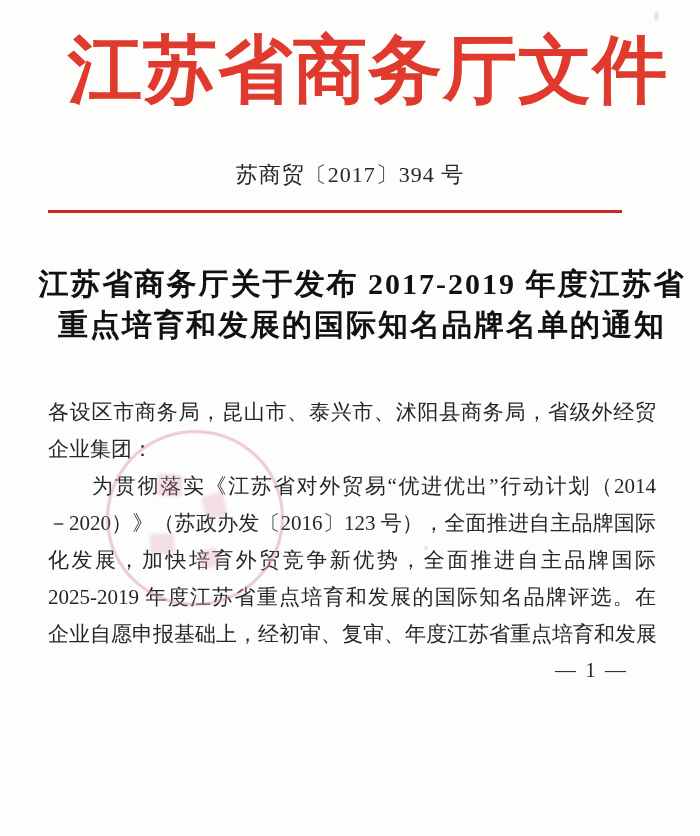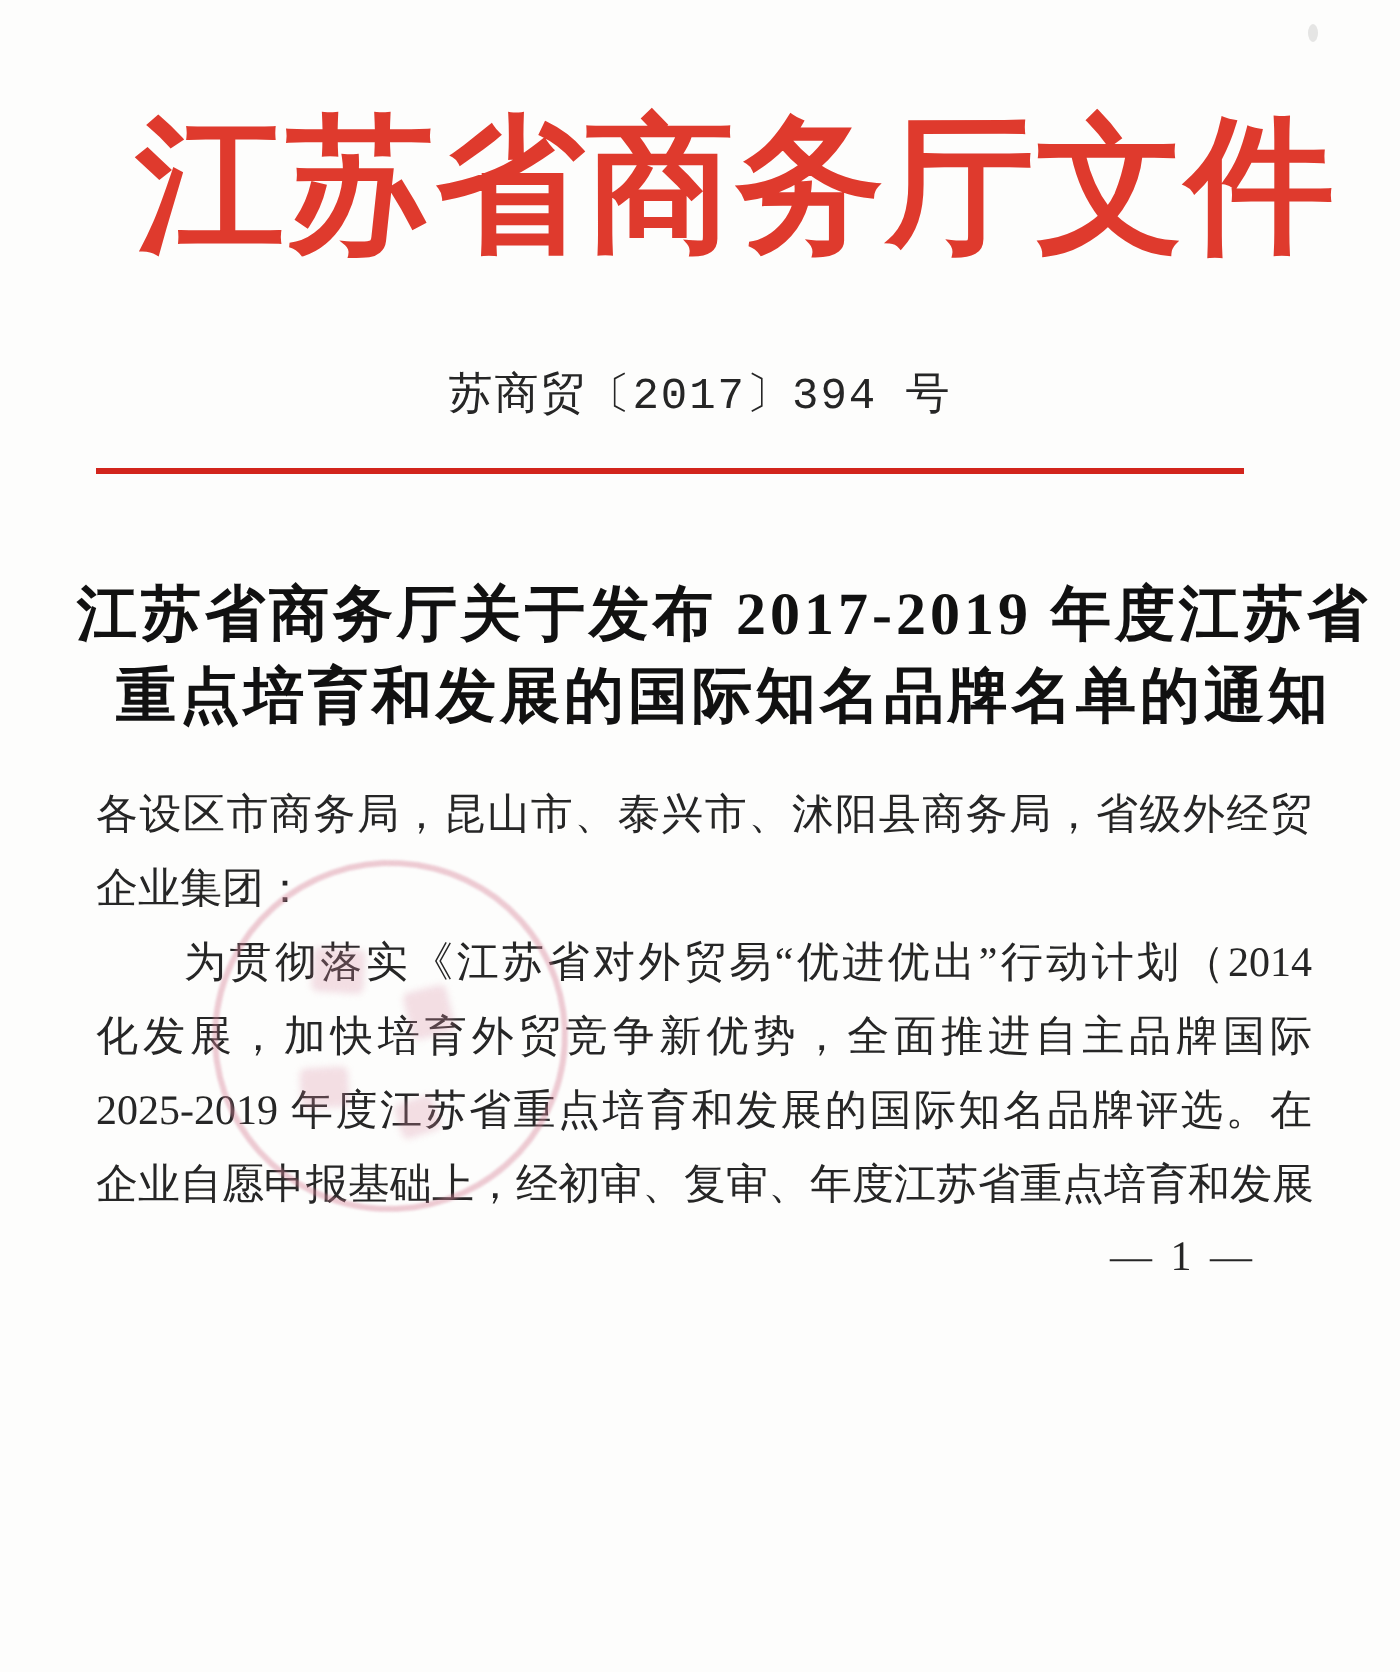--- a/index.html
+++ b/index.html
@@ -15,59 +15,58 @@
     position: relative;
     width: 700px;
     height: 836px;
     margin: 0 auto;
     background: var(--paper);
     overflow: hidden;
     font-family: "Liberation Serif", "DejaVu Serif", serif;
     color: var(--ink);
   }
   .red-header {
-    margin-top: 56px;
+    margin-top: 32px;
     text-align: center;
     font-size: 74px;
     line-height: 1.05;
     font-weight: bold;
     letter-spacing: 1px;
     color: var(--header-red);
     white-space: nowrap;
     padding-left: 36px;
   }
   .doc-number {
     margin-top: 52px;
     text-align: center;
     font-size: 22px;
     line-height: 1.2;
     letter-spacing: 1px;
     color: var(--ink);
-    font-family: Liberation Mono, monospace;
   }
   .red-rule {
     margin-top: 22px;
     margin-left: 48px;
     width: 574px;
     height: 3px;
     background: var(--rule-red);
     border: none;
   }
   .doc-title {
     margin-top: 50px;
     text-align: center;
     font-size: 30px;
     line-height: 41px;
     font-weight: bold;
     letter-spacing: 2px;
     color: #111111;
     padding-left: 24px;
   }
   .body-block {
-    margin-top: 20px;
+    margin-top: 49px;
     padding: 0 44px 0 48px;
     font-size: 21px;
     line-height: 37px;
     color: var(--ink);
   }
   .body-line {
     width: 100%;
     text-align: justify;
     text-align-last: justify;
     white-space: nowrap;
@@ -132,20 +131,21 @@
 
   <div class="title-line">江苏省商务厅关于发布 2017-2019 年度江苏省</div>
       <div class="title-line">重点培育和发展的国际知名品牌名单的通知</div>
     </div>
 
   <div class="body-block">
 
   <div class="body-line">各设区市商务局，昆山市、泰兴市、沭阳县商务局，省级外经贸</div>
       <div class="body-line no-justify">企业集团：</div>
       <div class="body-line indent">为贯彻落实《江苏省对外贸易“优进优出”行动计划（2014</div>
+      <div class="body-line">－2020）》（苏政办发〔2016〕123 号），全面推进自主品牌国际</div>
       <div class="body-line">化发展，加快培育外贸竞争新优势，全面推进自主品牌国际</div>
       <div class="body-line">2025-2019 年度江苏省重点培育和发展的国际知名品牌评选。在</div>
       <div class="body-line">企业自愿申报基础上，经初审、复审、年度江苏省重点培育和发展</div>
     </div>
 
   <div class="page-number">— 1 —</div>
 
   <div class="seal">
     <span class="seal-mark m1"></span>
     <span class="seal-mark m2"></span>

